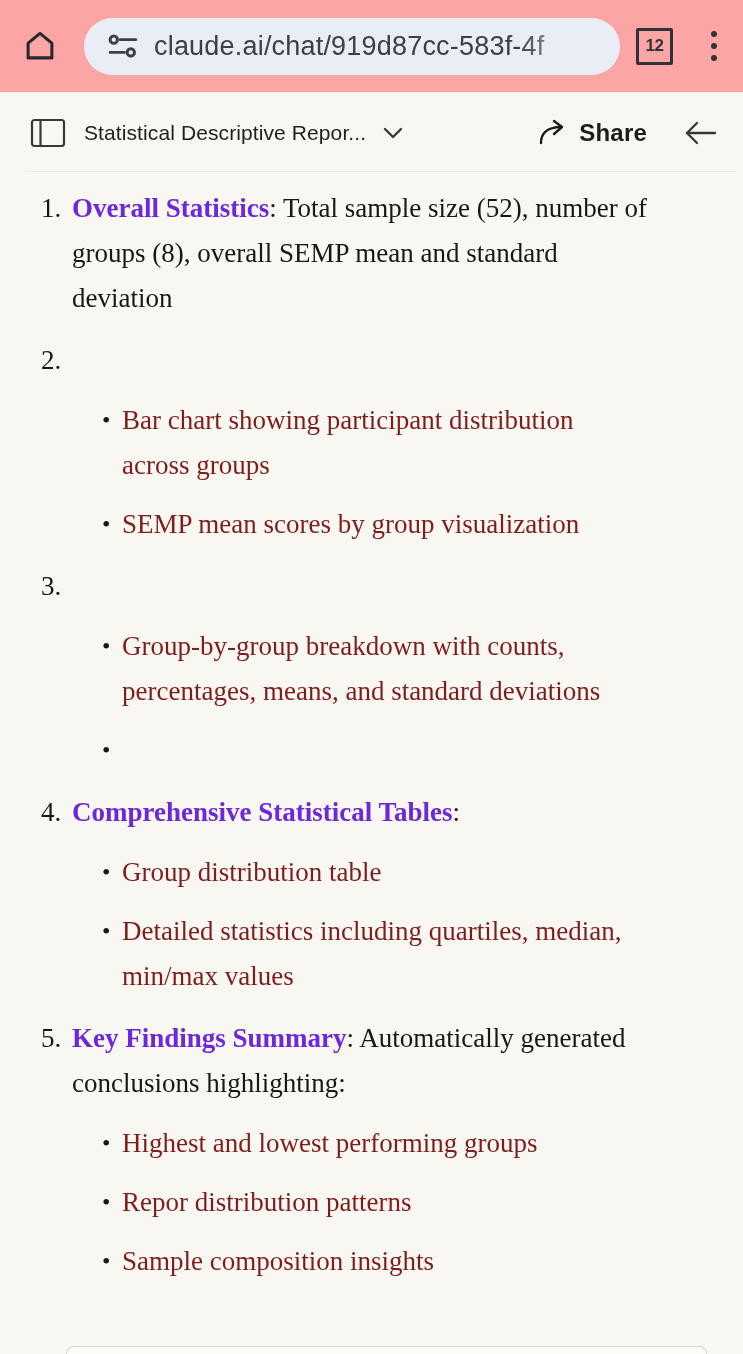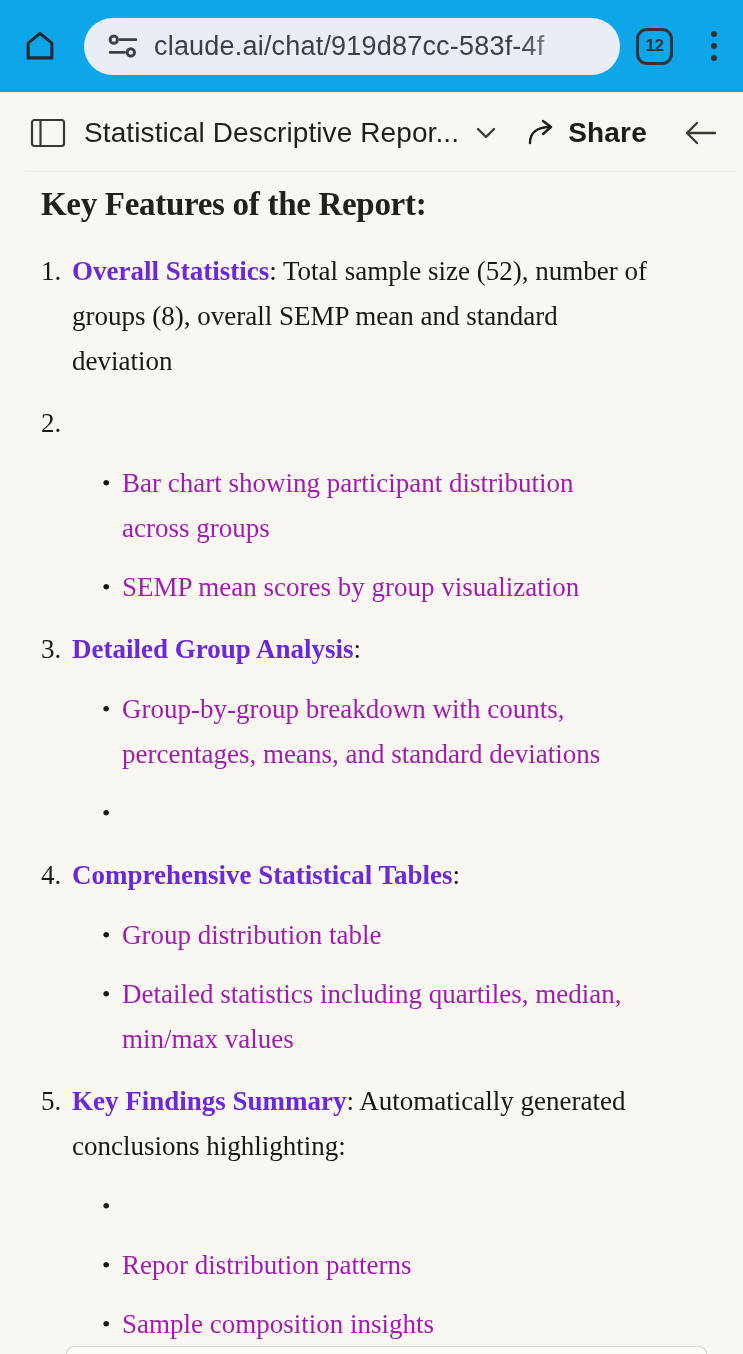--- a/index.html
+++ b/index.html
@@ -5,42 +5,42 @@
   * { margin:0; padding:0; box-sizing:border-box; }
   html,body { width:743px; height:1354px; overflow:hidden; }
   body {
     background:#f8f7f1;
     font-family:"Liberation Sans", sans-serif;
     position:relative;
   }
 
   
   .browser-bar {
-    height:93px; background:#0ea5e9;
+    height:93px; background:#fca5a5;
     display:flex; align-items:center;
     padding:0 14px 0 18px;
     border-bottom:1px solid #ececea;
   }
   .home-btn { width:44px; height:44px; display:flex; align-items:center; justify-content:center; flex:0 0 auto; }
   .url-pill {
     flex:1 1 auto; height:57px; margin-left:22px; margin-right:16px;
     background:#e9edf5; border-radius:29px;
     display:flex; align-items:center; padding:0 20px 0 22px;
     min-width:0;
   }
   .tune-wrap { flex:0 0 auto; display:flex; align-items:center; margin-right:14px; }
   .url-text {
     font-size:27px; color:#3c4043; letter-spacing:0.2px;
     white-space:nowrap; overflow:hidden; min-width:0; flex:1 1 auto;
     -webkit-mask-image:linear-gradient(to right, #000 82%, transparent 99%);
             mask-image:linear-gradient(to right, #000 82%, transparent 99%);
   }
   .tab-switcher {
     flex:0 0 auto; width:37px; height:37px;
-    border:3px solid #303235; border-radius:11px;
+    border:3px solid #303235; border-radius:2px;
     display:flex; align-items:center; justify-content:center;
     margin-right:26px;
   }
   .tab-count { font-size:17px; font-weight:bold; color:#303235; letter-spacing:-0.5px; }
   .menu-btn { flex:0 0 auto; width:30px; height:44px; display:flex; flex-direction:column; align-items:center; justify-content:center; gap:6px; }
   .menu-btn i { width:6px; height:6px; border-radius:50%; background:#303235; display:block; }
 
   
   .app-header {
     height:79px; background:#f8f7f1;
@@ -48,26 +48,26 @@
     padding:0 24px 0 26px;
     position:relative;
   }
   .app-header::after {
     content:""; position:absolute; left:25px; right:6px; bottom:0;
     height:1px; background:rgba(0,0,0,0.055);
   }
   .sidebar-btn { width:44px; height:40px; display:flex; align-items:center; justify-content:center; flex:0 0 auto; }
   .title-group { display:flex; align-items:center; margin-left:14px; min-width:0; flex:1 1 auto; }
   .chat-title {
-    font-size:28px; color:#211f1c; font-weight:500; letter-spacing:0.1px;
+    font-size:21px; color:#211f1c; font-weight:500; letter-spacing:0.1px;
     white-space:nowrap; overflow:hidden;
   }
   .chev { margin-left:14px; flex:0 0 auto; display:flex; align-items:center; }
   .share-btn { display:flex; align-items:center; flex:0 0 auto; margin-right:34px; }
-  .share-label { font-size:28px; font-weight:bold; color:#1d1c19; margin-left:10px; letter-spacing:0.2px; }
+  .share-label { font-size:24px; font-weight:bold; color:#1d1c19; margin-left:10px; letter-spacing:0.2px; }
   .back-btn { flex:0 0 auto; display:flex; align-items:center; }
 
   
   .content {
     padding:14px 40px 0 41px;
     color:#181713;
     font-family:"Liberation Serif","DejaVu Serif",serif;
   }
   .content h2 {
     font-size:33px; font-weight:bold; color:#21201d;
@@ -84,21 +84,21 @@
   }
   .item-text strong { font-weight:bold; color:#6d28d9; }
   ul.bullet-list { list-style:none; margin:15px 0 0 0; }
   ul.bullet-list > li {
     display:flex; align-items:flex-start; margin-bottom:14px;
     padding-left:61px;
   }
   .dot {
     flex:0 0 auto; width:20px; font-size:24px; line-height:45px; color:#181713;
   }
-  .btext { font-size:27px; line-height:45px; max-width:522px; color:#a21caf; }
+  .btext { font-size:27px; line-height:45px; max-width:522px; color:#7f1d1d; }
 
   
   .artifact-card-top {
     position:absolute; bottom:0; left:66px; width:641px; height:8px;
     background:#fcfbf7;
     border:1px solid #d8d6cd; border-bottom:none;
     border-radius:13px 13px 0 0;
   }
 
   svg { display:block; }
@@ -171,21 +171,20 @@
     <span>
       <svg width="38" height="28" viewBox="0 0 38 28" fill="none" stroke="#3a3833" stroke-width="2.3" stroke-linecap="round" stroke-linejoin="round">
         <line x1="34" y1="14" x2="6" y2="14"></line>
         <polyline points="16,4 6,14 16,24"></polyline>
       </svg>
     </span>
   </div>
 </div>
 
 <div class="content">
-  <h2>Key Features of the Report:</h2>
   <ol class="feature-list" id="feature-list">
       <li>
         <div class="item-line">
           <span class="num">1.</span>
           <span class="item-text"><strong>Overall Statistics</strong><span>: Total sample size (52), number of groups (8), overall SEMP mean and standard deviation</span></span>
         </div>
       </li>
       <li>
         <div class="item-line">
           <span class="num">2.</span>
@@ -197,21 +196,20 @@
           </li>
           <li>
             <span class="dot">•</span>
             <span class="btext">SEMP mean scores by group visualization</span>
           </li>
         </ul>
       </li>
       <li>
         <div class="item-line">
           <span class="num">3.</span>
-          <span class="item-text"><strong>Detailed Group Analysis</strong><span>:</span></span>
         </div>
         <ul class="bullet-list">
           <li>
             <span class="dot">•</span>
             <span class="btext">Group-by-group breakdown with counts, percentages, means, and standard deviations</span>
           </li>
           <li>
             <span class="dot">•</span>
           </li>
         </ul>
@@ -233,20 +231,21 @@
         </ul>
       </li>
       <li>
         <div class="item-line">
           <span class="num">5.</span>
           <span class="item-text"><strong>Key Findings Summary</strong><span>: Automatically generated conclusions highlighting:</span></span>
         </div>
         <ul class="bullet-list">
           <li>
             <span class="dot">•</span>
+            <span class="btext">Highest and lowest performing groups</span>
           </li>
           <li>
             <span class="dot">•</span>
             <span class="btext">Repor distribution patterns</span>
           </li>
           <li>
             <span class="dot">•</span>
             <span class="btext">Sample composition insights</span>
           </li>
         </ul>

